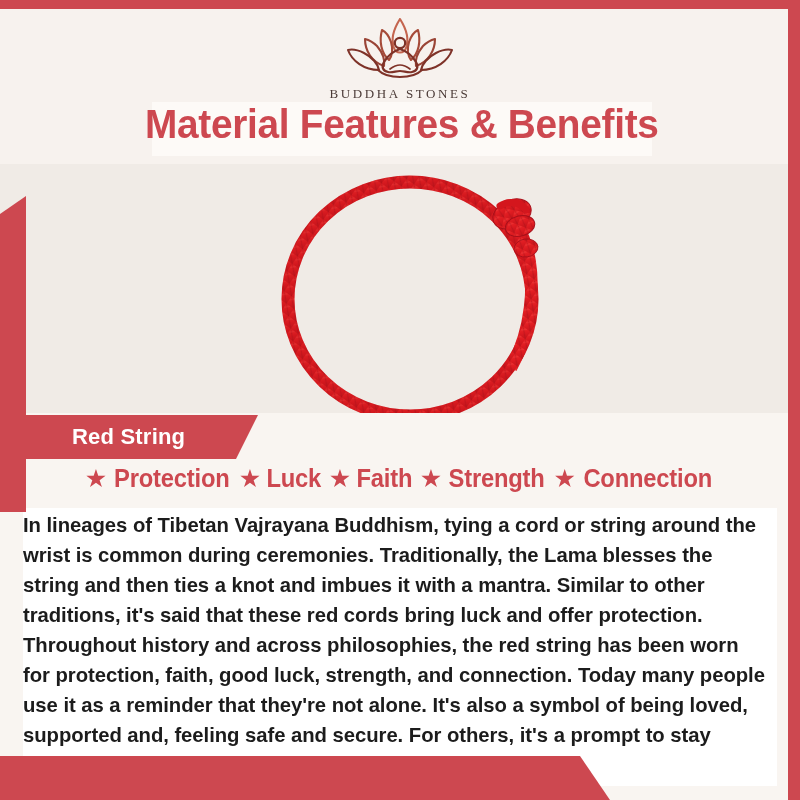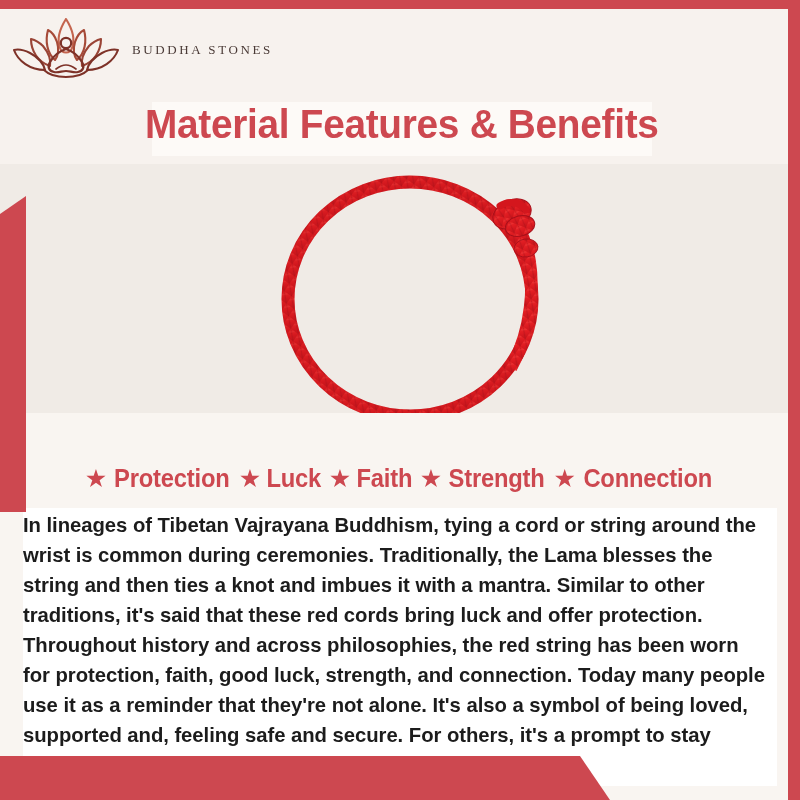--- a/index.html
+++ b/index.html
@@ -54,21 +54,21 @@
     position: absolute;
     top: 9px; left: 0;
     width: 800px; height: 155px;
     background: #f7f2ee;
     z-index: 2;
   }
 
   .logo-block {
     position: absolute;
     top: 4px; left: 0; width: 800px;
-    display: flex; flex-direction: row;
+    display: flex; flex-direction: column;
     align-items: center;
   }
   .logo-mark { width: 132px; height: 72px; display: block; }
   .logo-wordmark {
     margin-top: 1px;
     font-family: "Liberation Serif", serif;
     font-size: 13px;
     letter-spacing: 2.6px;
     color: #4a3a36;
     font-weight: 400;
@@ -247,20 +247,23 @@
           <ellipse cx="252" cy="100" rx="15" ry="10" transform="rotate(-14 252 100)" fill="url(#braid)" stroke="#a8101a" stroke-width="1"></ellipse>
           <ellipse cx="258" cy="122" rx="12" ry="9" transform="rotate(-8 258 122)" fill="url(#braid)" stroke="#a8101a" stroke-width="0.9"></ellipse>
           <path d="M232 80 C241 74 252 76 258 84" fill="none" stroke="#d4161d" stroke-width="7" stroke-linecap="round"></path>
         </g>
       </svg>
     </span>
   </div>
 
   <div class="lower-panel"></div>
 
+  <div class="label-banner">
+    <span class="label-text">Red String</span>
+  </div>
 
   <div class="features">
     <span class="feature">
       <span class="star">★</span>
       <span class="feature-label">Protection</span>
     </span>
     <span class="feature">
       <span class="star">★</span>
       <span class="feature-label">Luck</span>
     </span>

